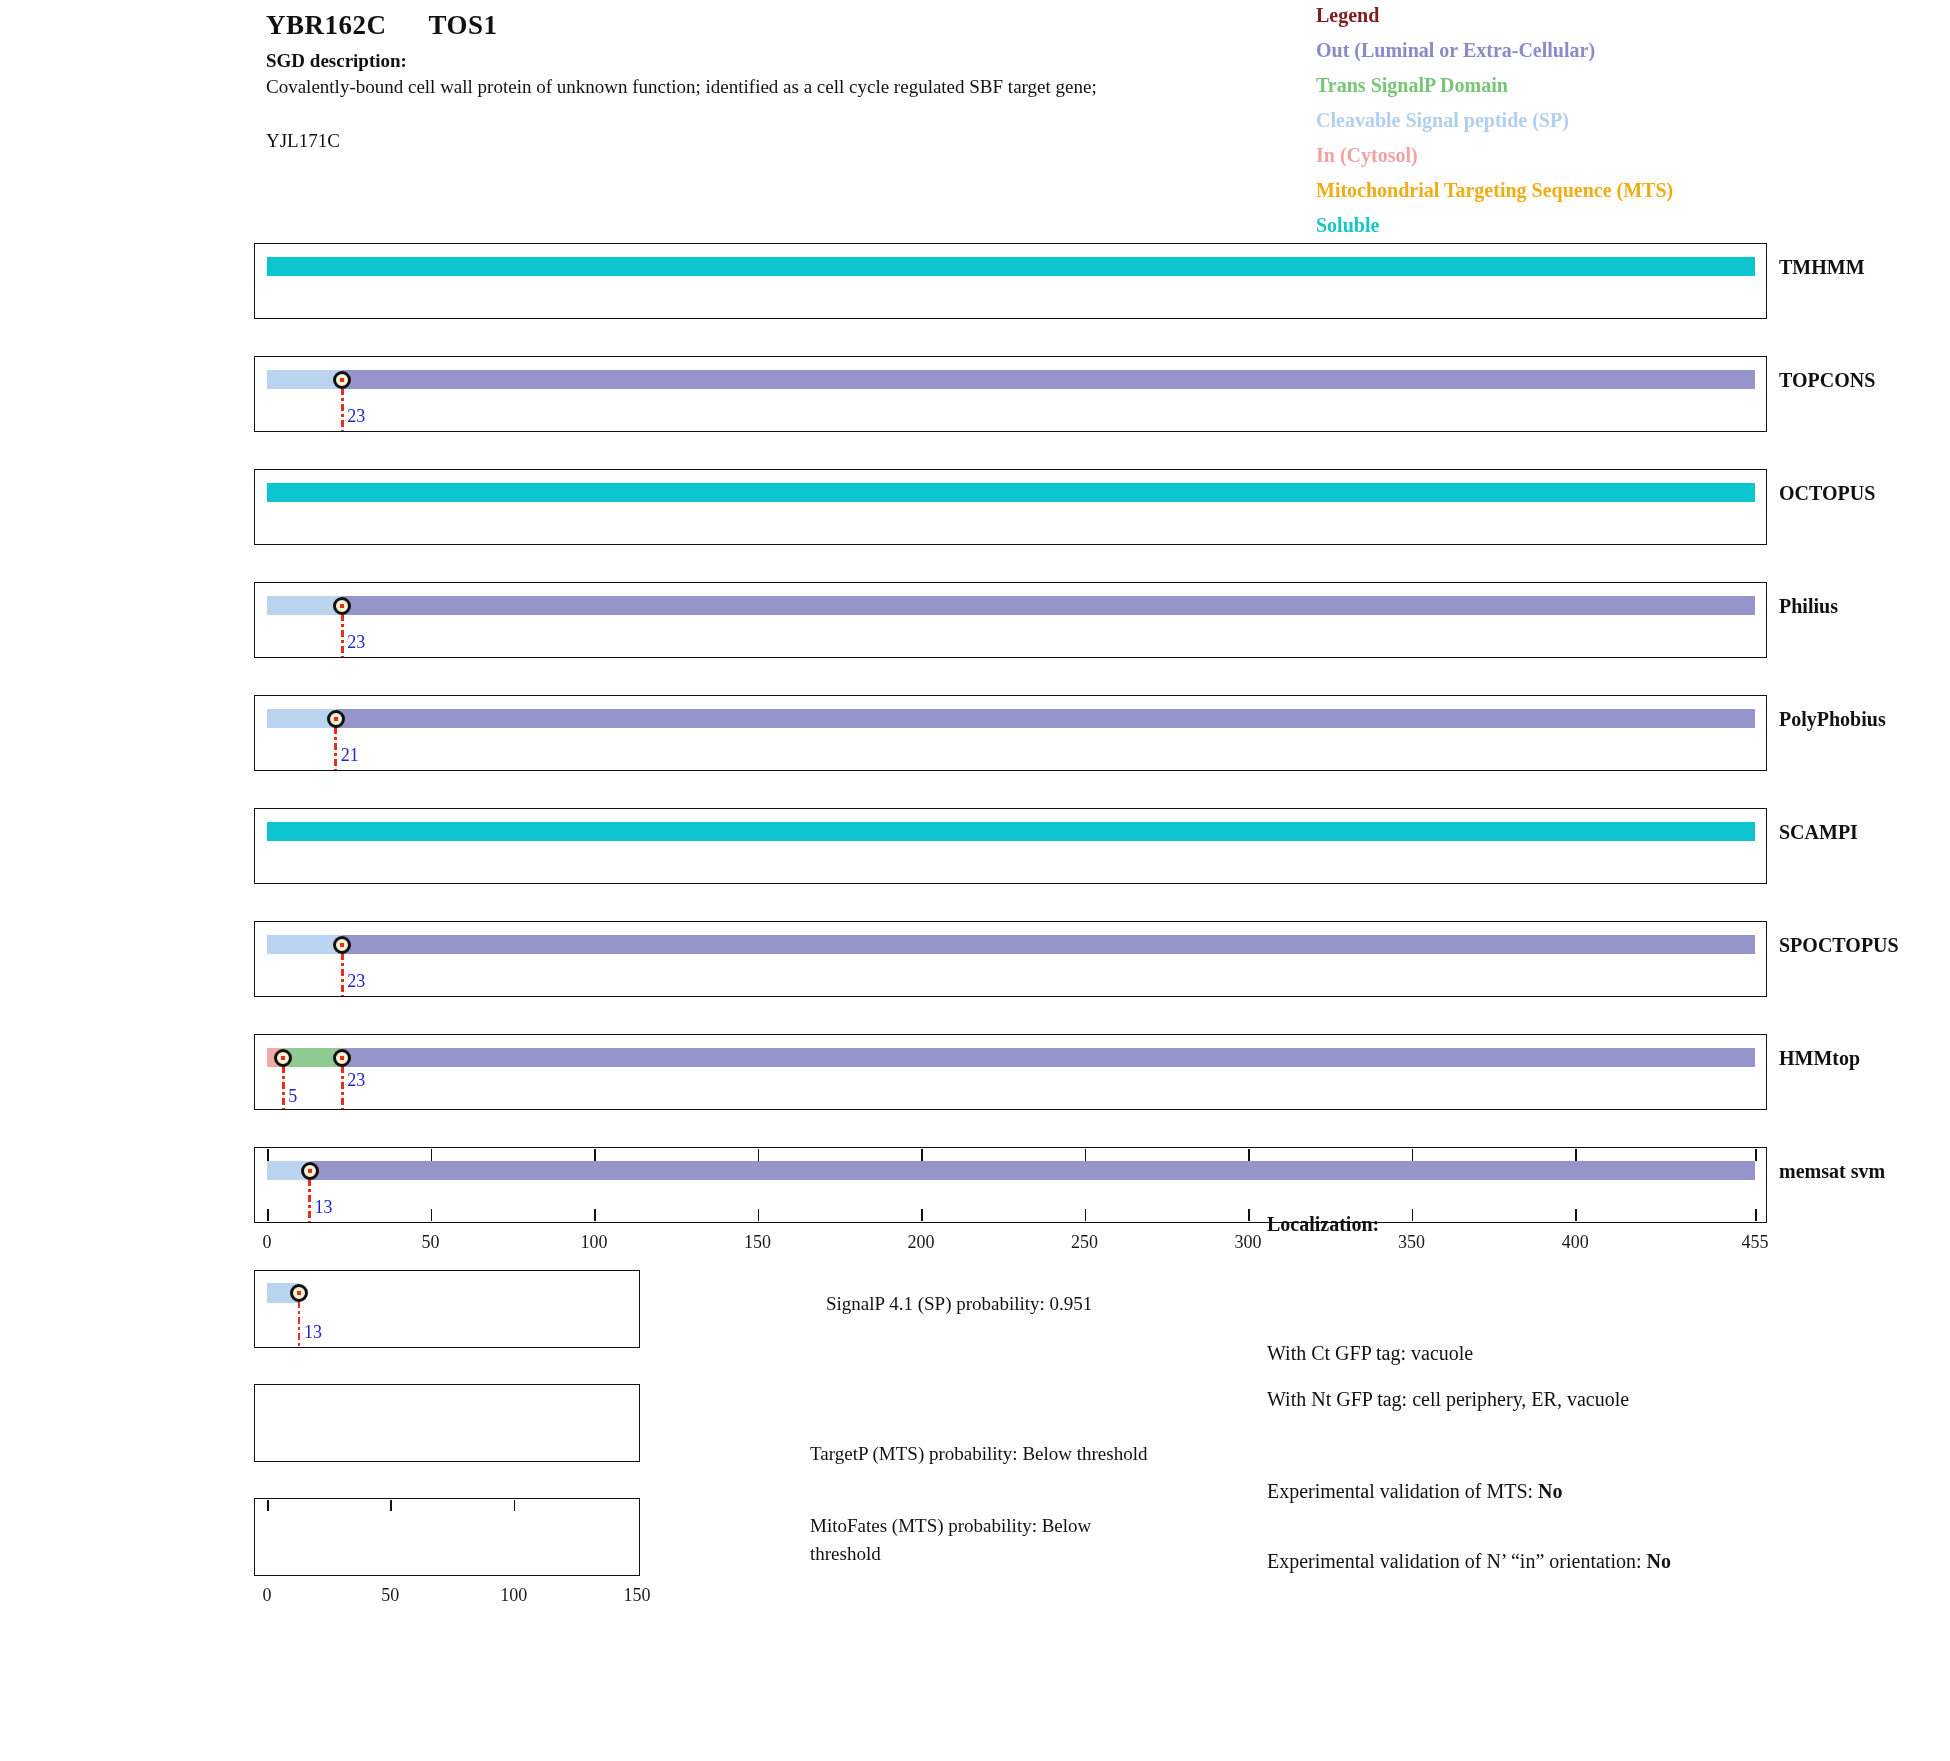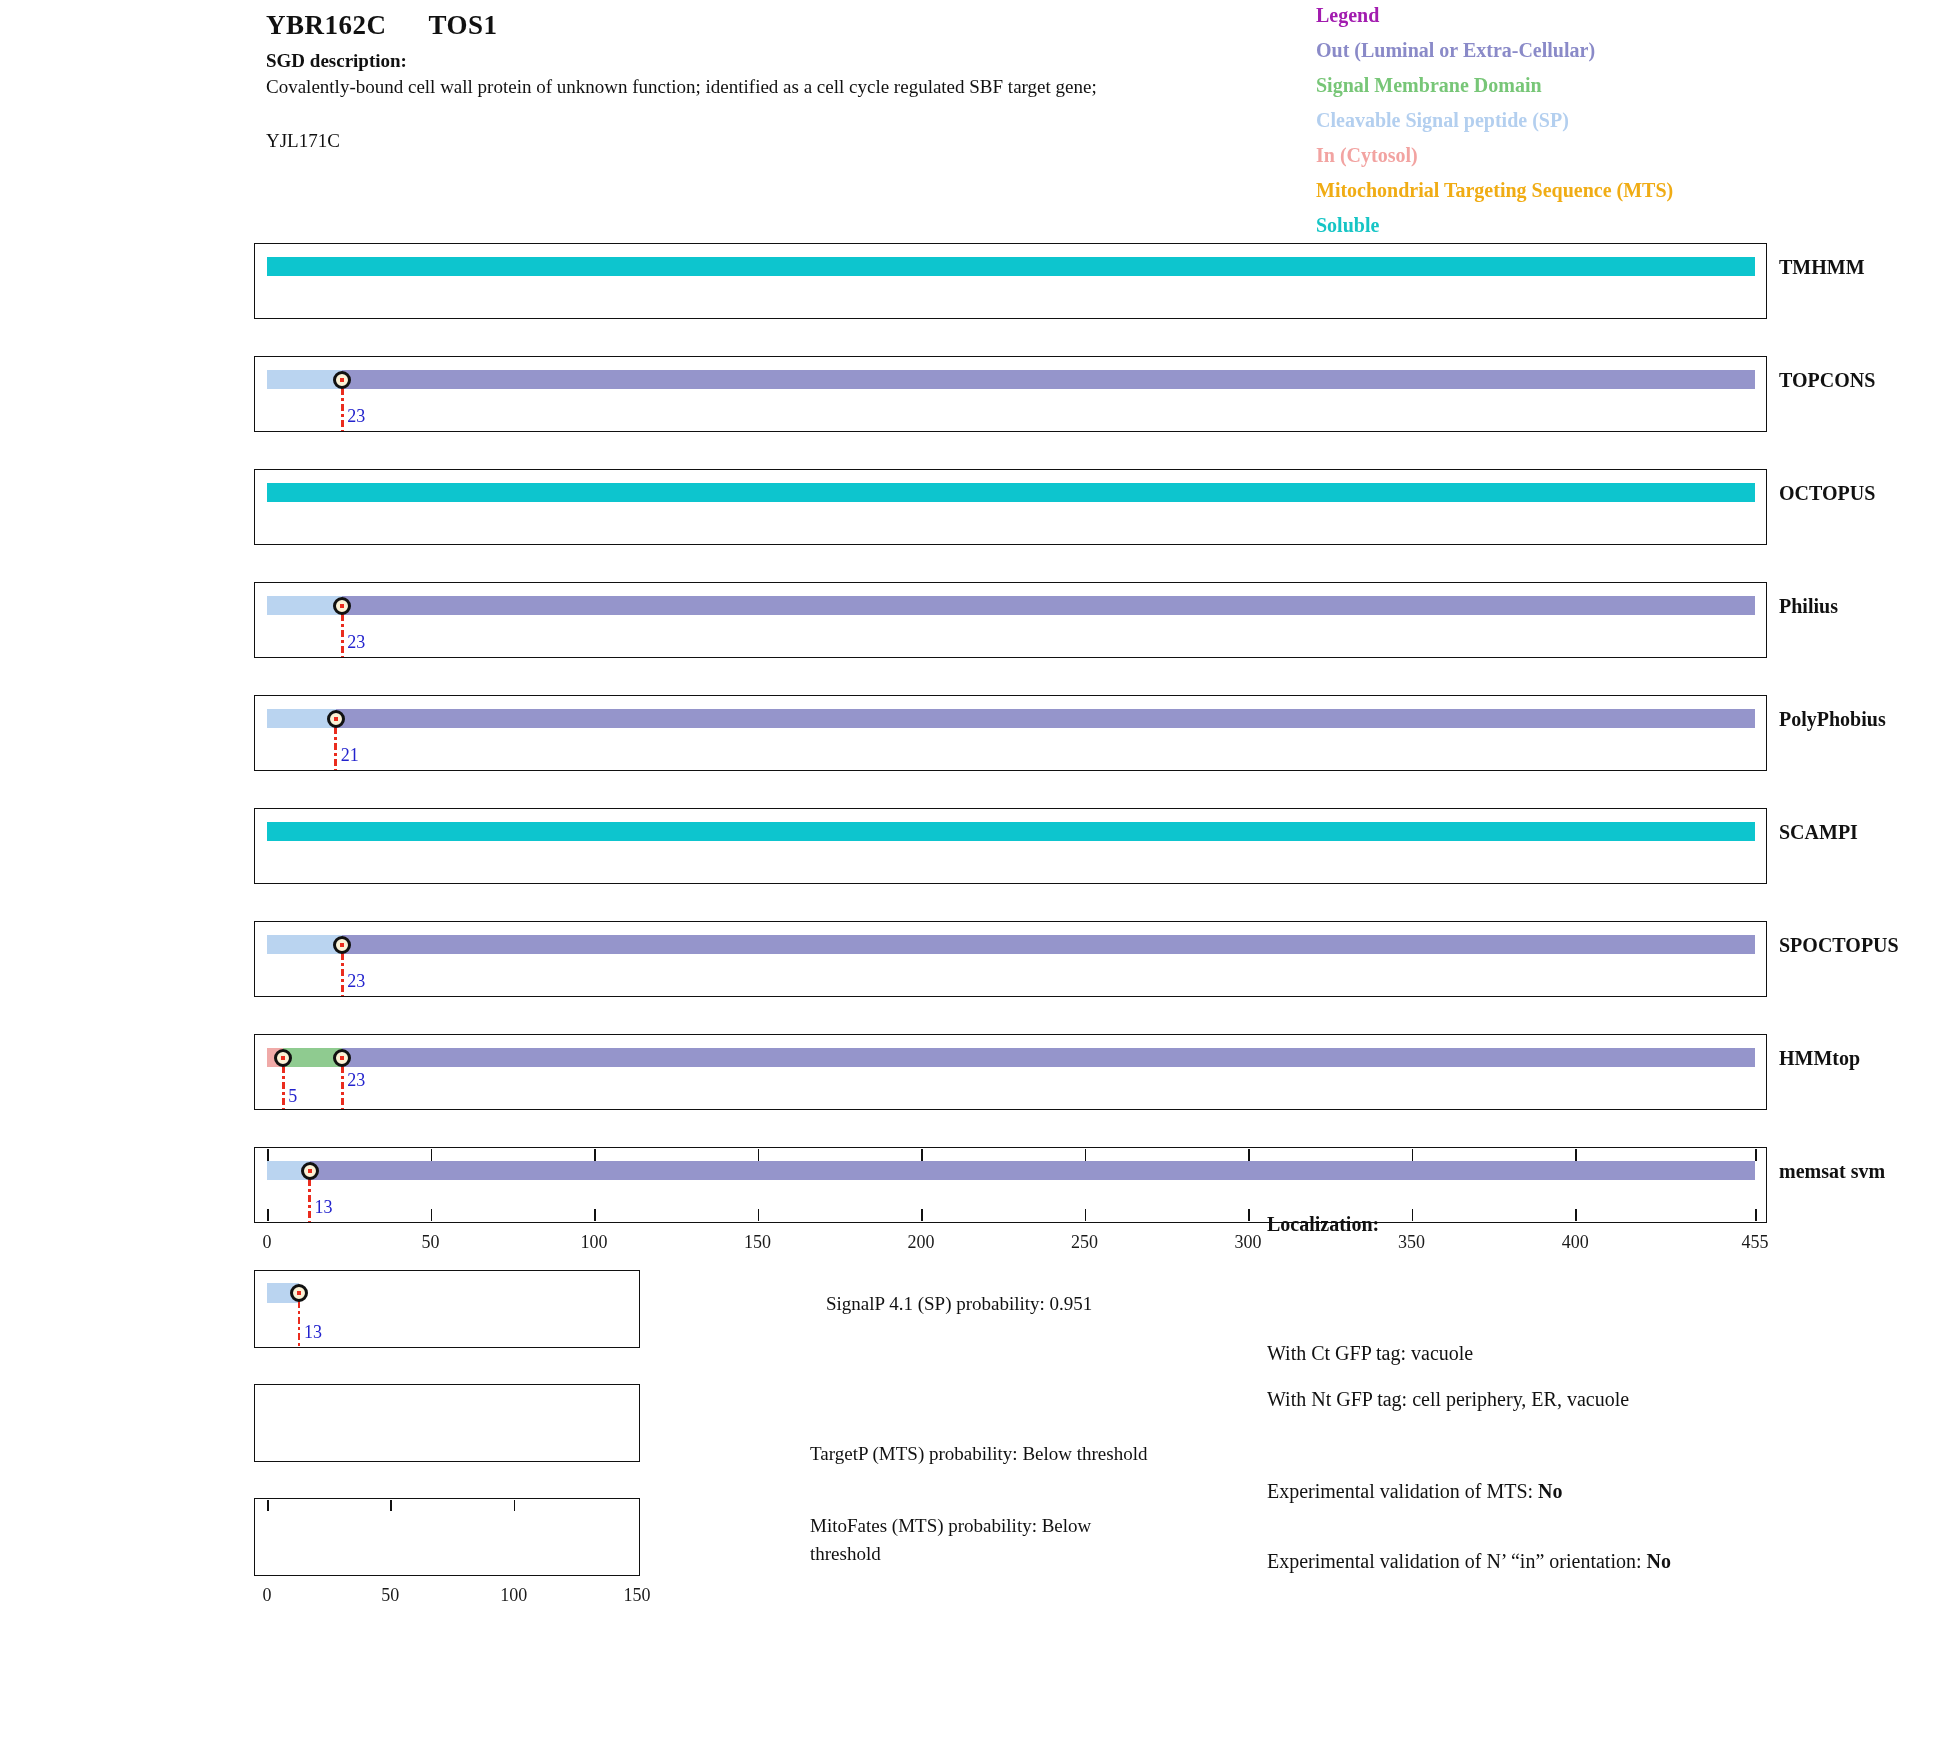--- a/index.html
+++ b/index.html
@@ -30,24 +30,24 @@
 <body>
 
 <div id="stage">
 
   <div id="page-title" class="abs">YBR162C  TOS1</div>
   <div id="sgd-label" class="abs">SGD description:</div>
   <div class="abs desc-line" style="top:76px">Covalently-bound cell wall protein of unknown function; identified as a cell cycle regulated SBF target gene;</div>
   <div class="abs desc-line" style="top:130px">YJL171C</div>
 
   <div id="legend" class="abs">
-    <div class="legend-line" style="top:0;color:#a21caf;">Legend</div>
+    <div class="legend-line" style="top:0;color:#7f1d1d;">Legend</div>
 
   <div class="legend-line" style="top: 35px; color: rgb(138, 138, 200);">Out (Luminal or Extra-Cellular)</div>
-      <div class="legend-line" style="top: 70px; color: rgb(119, 198, 119);">Signal Membrane Domain</div>
+      <div class="legend-line" style="top: 70px; color: rgb(119, 198, 119);">Trans SignalP Domain</div>
       <div class="legend-line" style="top: 105px; color: rgb(179, 207, 239);">Cleavable Signal peptide (SP)</div>
       <div class="legend-line" style="top: 140px; color: rgb(242, 163, 161);">In (Cytosol)</div>
       <div class="legend-line" style="top: 175px; color: rgb(240, 172, 20);">Mitochondrial Targeting Sequence (MTS)</div>
       <div class="legend-line" style="top: 210px; color: rgb(22, 197, 197);">Soluble</div>
     </div>
 
   <div id="tracks">
       <div class="box abs" style="left: 254px; top: 243px; width: 1513px; height: 76px;"></div>
       <div class="seg abs" style="left: 267px; top: 257px; width: 1488px; background: rgb(13, 197, 206);"></div>
       <div class="track-label abs" style="left: 1779px; top: 256px;">TMHMM</div>

